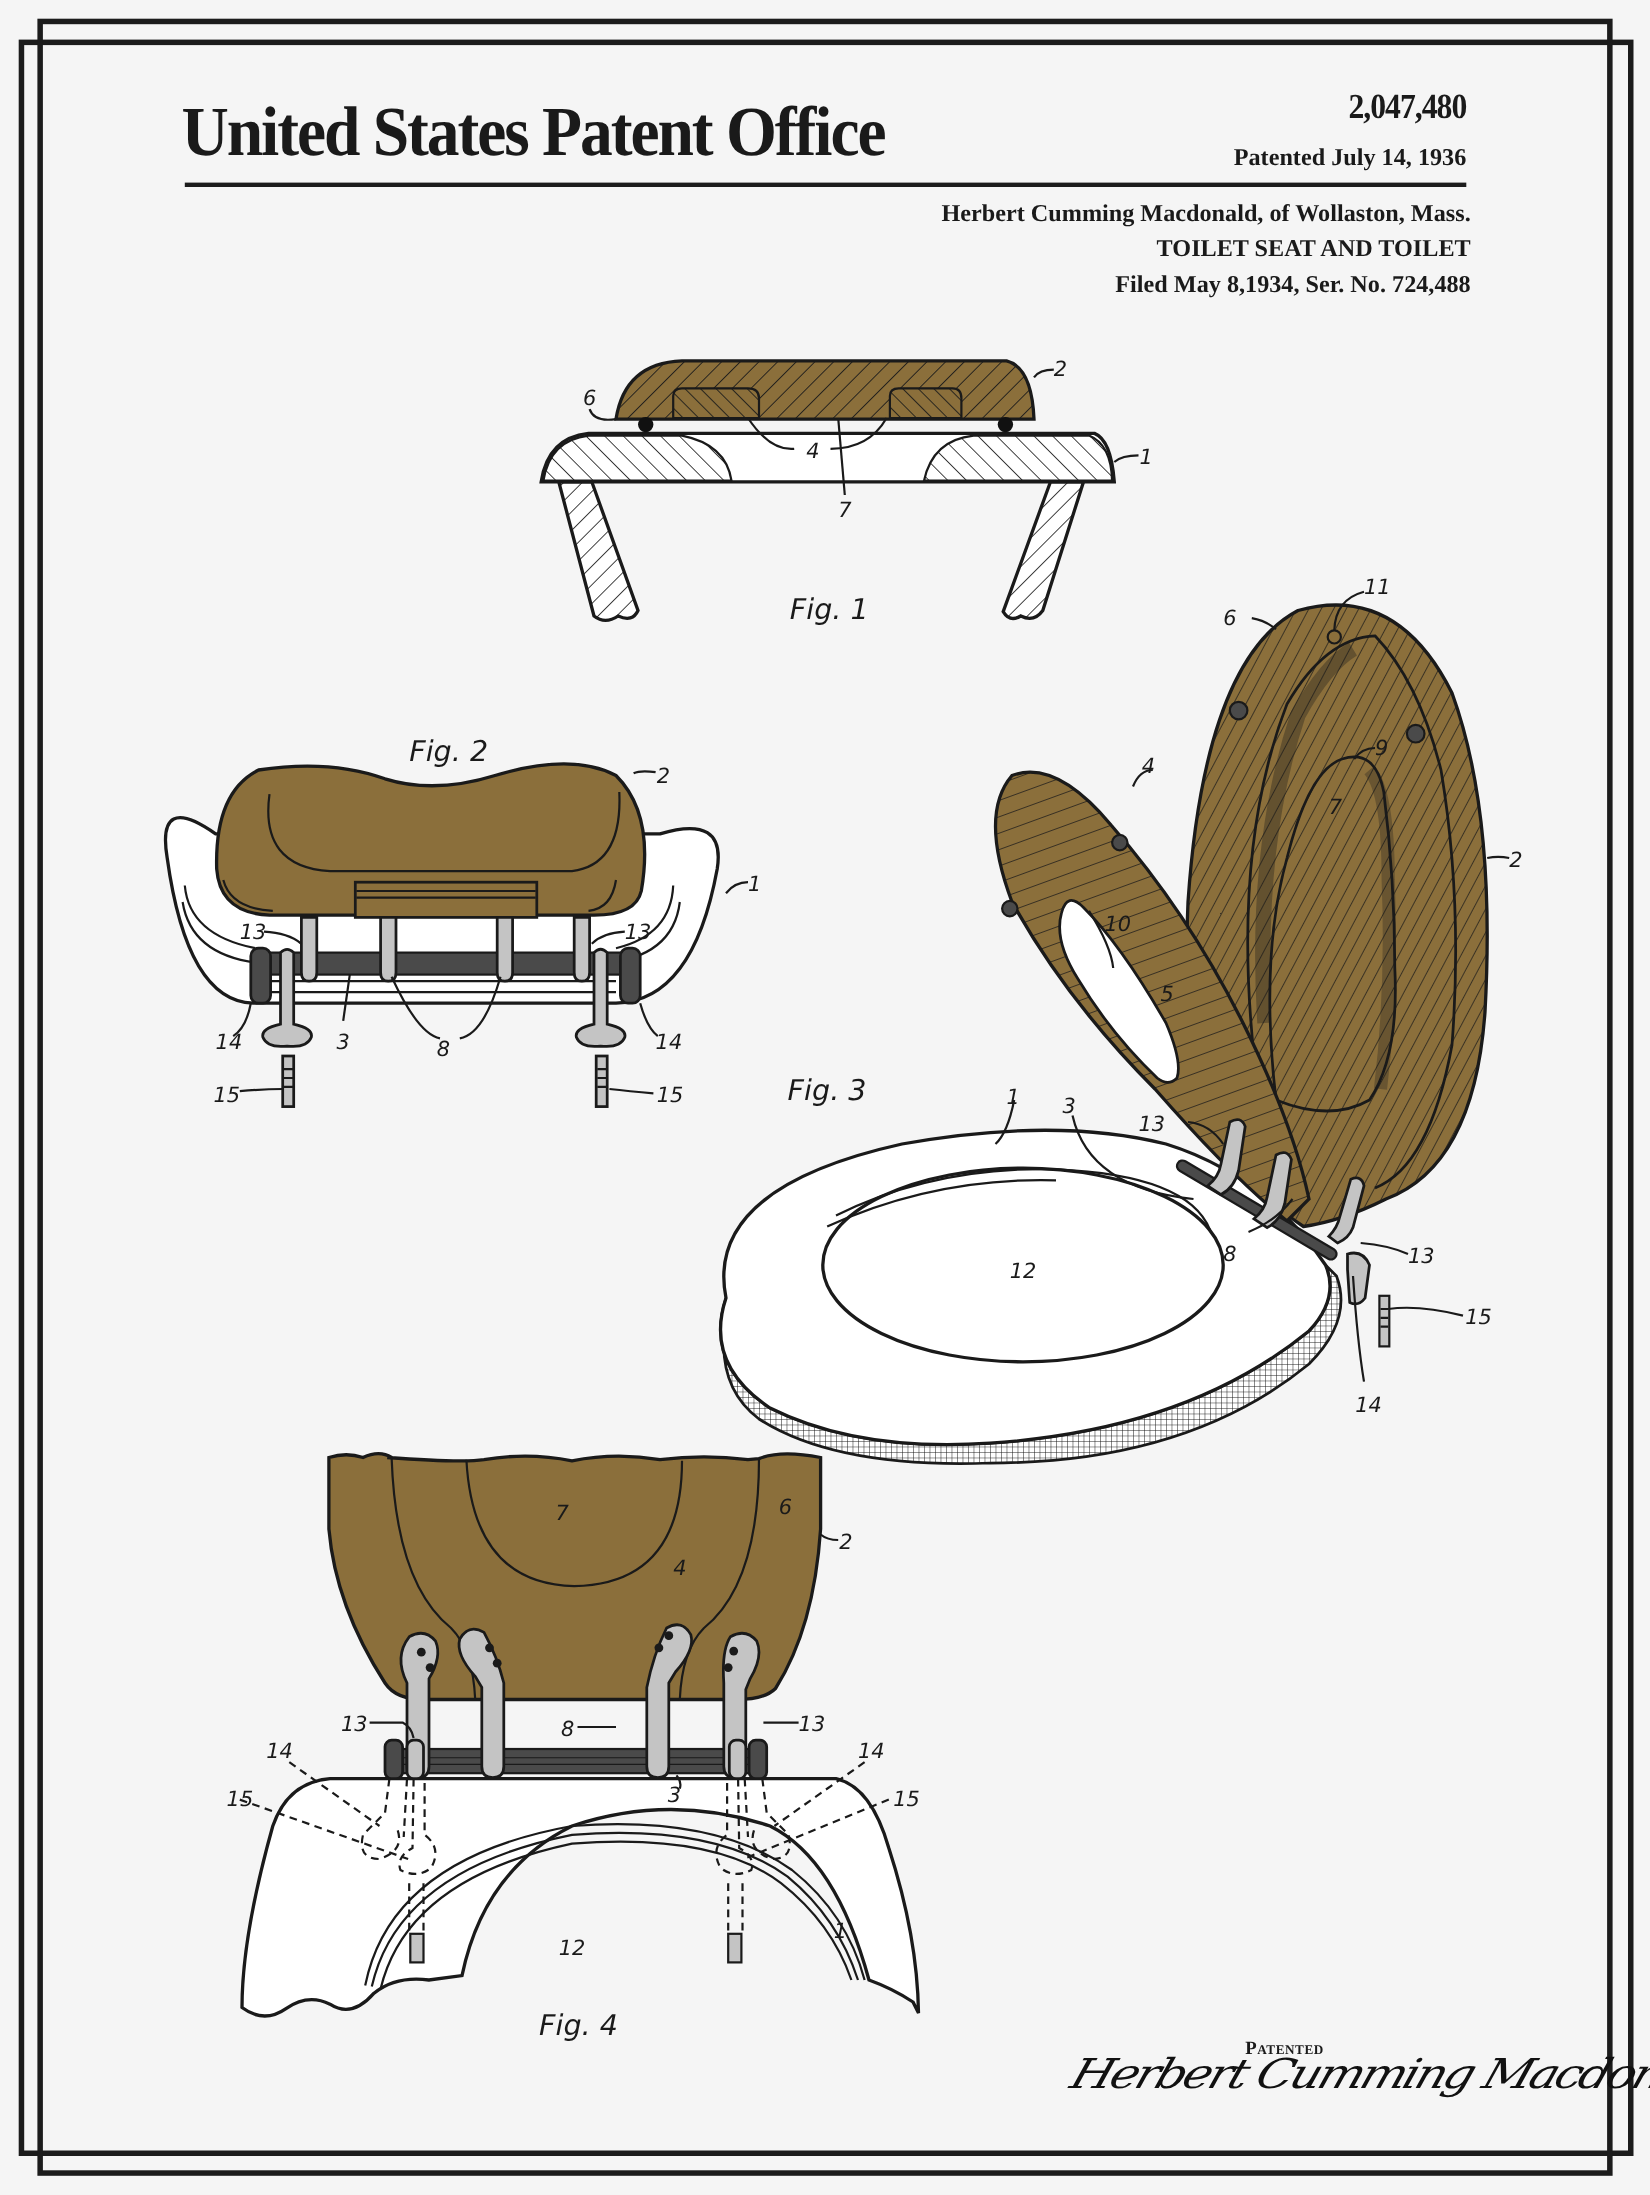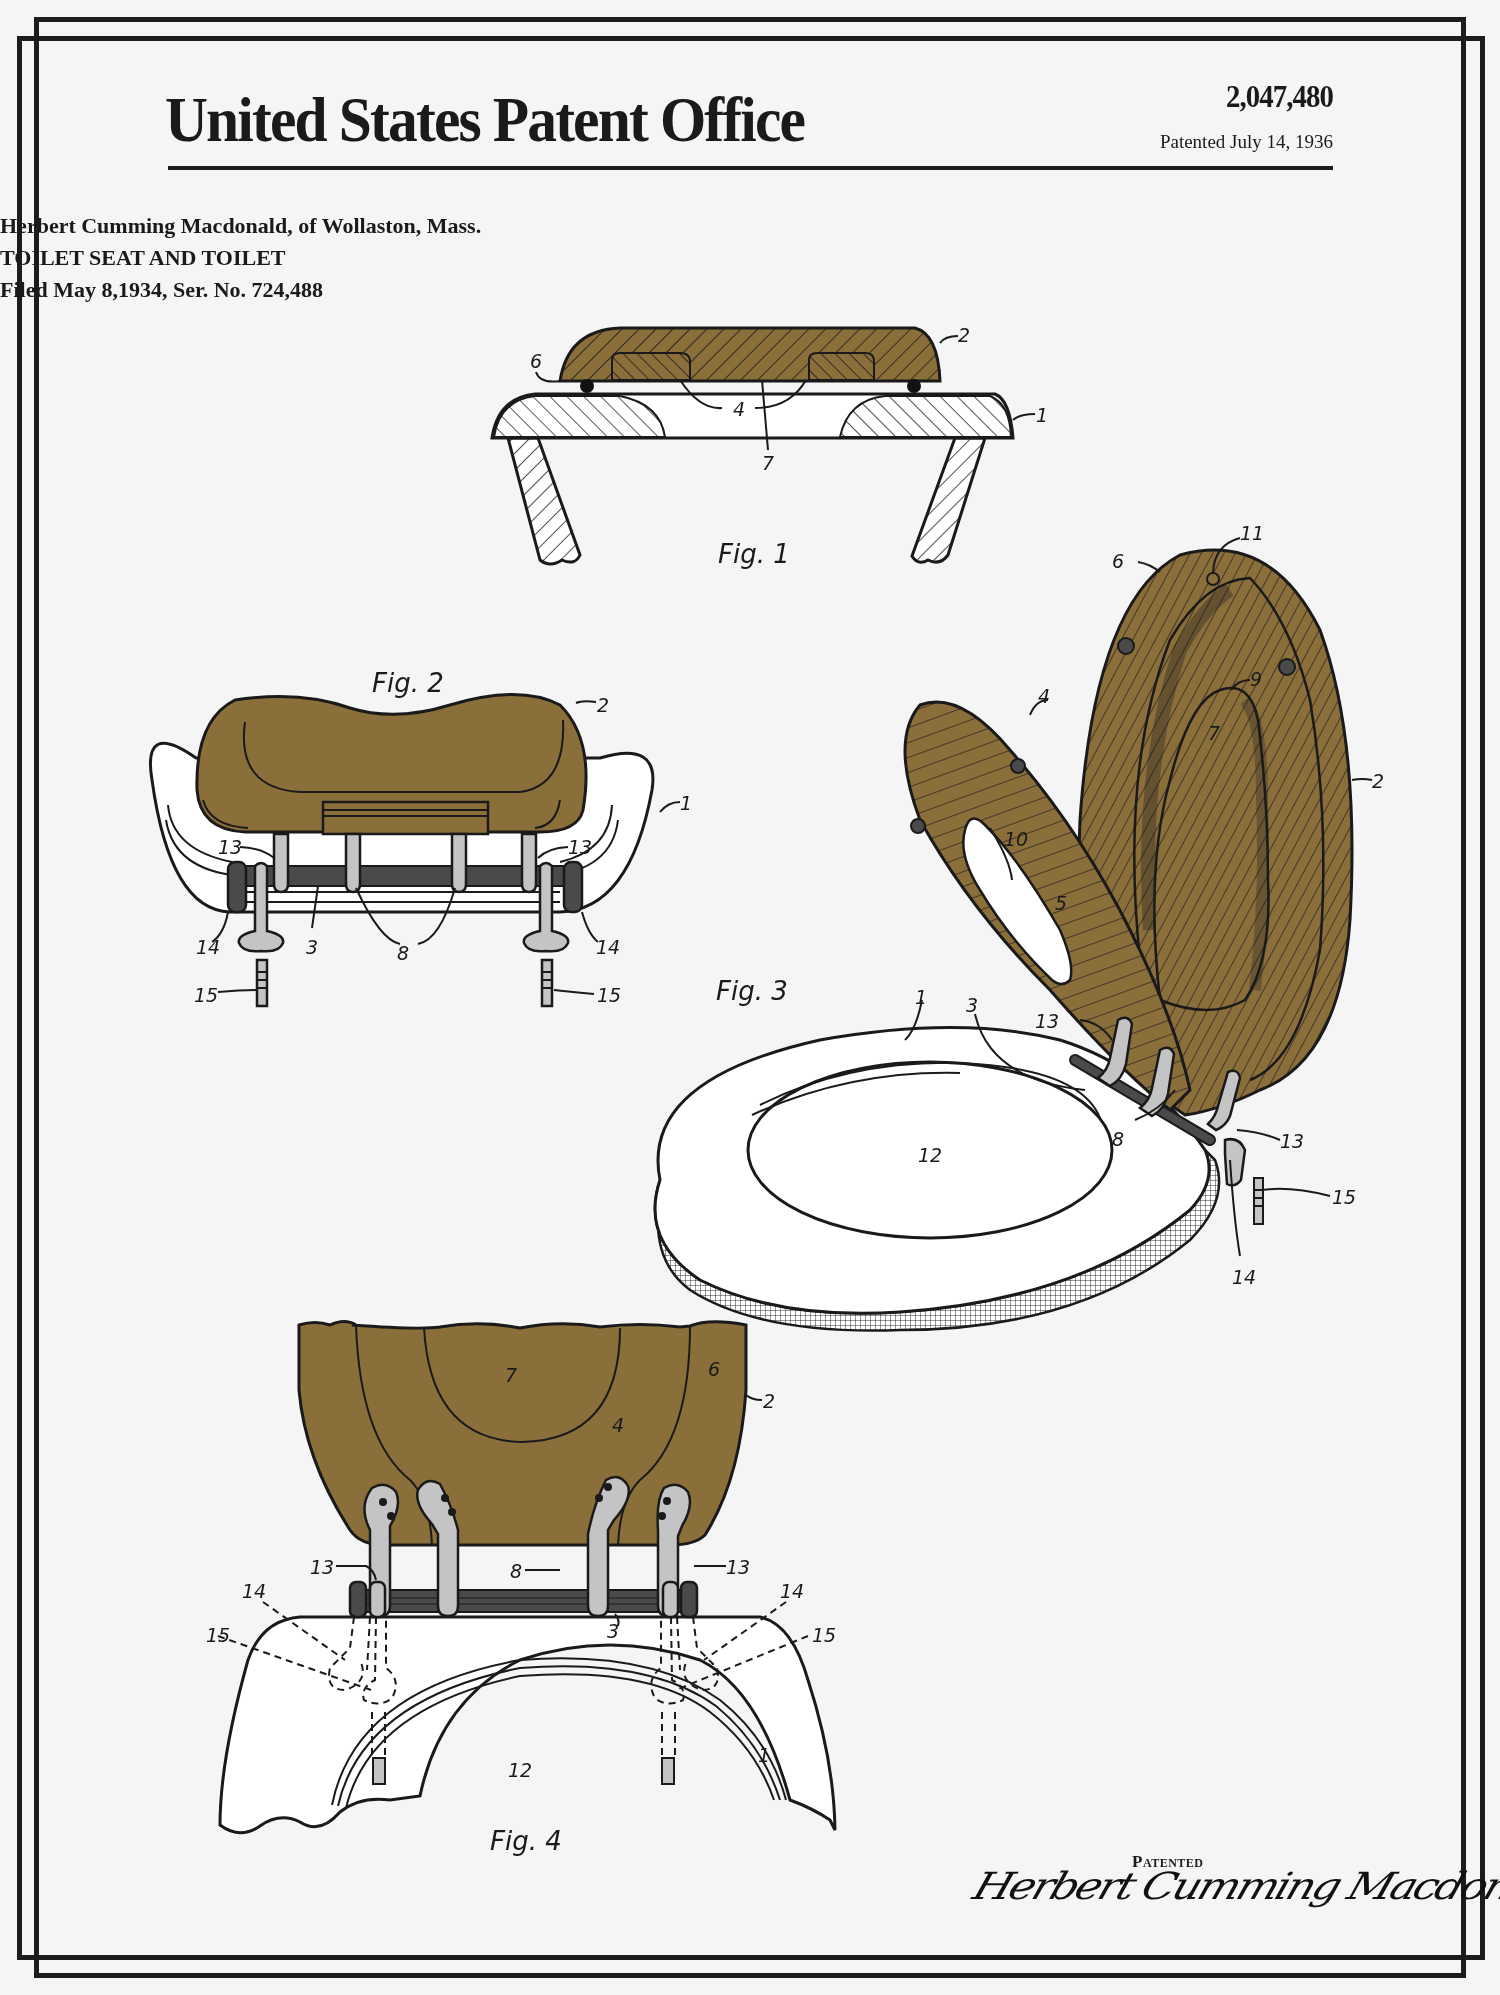--- a/index.html
+++ b/index.html
@@ -19,24 +19,24 @@
     font-size: 64px; letter-spacing: -2px; line-height: 1; white-space: nowrap;
     transform: scaleX(0.93); transform-origin: left top;
   }
   .patent-no {
     position: absolute; right: 167px; top: 80px;
     font-weight: bold; font-size: 32px; letter-spacing: -1px; line-height: 1;
     transform: scaleX(0.9); transform-origin: right top;
   }
   .patent-date {
     position: absolute; right: 167px; top: 132px;
-    font-weight: normal; font-size: 19px; line-height: 1; white-space: nowrap;
+    font-weight: bold; font-size: 22px; line-height: 1; white-space: nowrap;
   }
   .rule { position: absolute; left: 168px; top: 166px; width: 1165px; height: 4px; background: #1c1c1c; }
-  .meta { position: absolute; left: 0; width: 1337px; text-align: left; font-weight: bold; font-size: 22px; line-height: 1; margin-top: 32px; }
+  .meta { position: absolute; left: 0; width: 1337px; text-align: right; font-weight: bold; font-size: 22px; line-height: 1; }
   .meta.inventor { top: 183px; }
   .meta.subject { top: 215px; }
   .meta.filed { top: 247px; font-family: Liberation Serif, serif; }
 
   svg.fig { position: absolute; overflow: visible; }
   .lbl { font-family: "DejaVu Sans", sans-serif; font-style: italic; font-size: 19px; fill: #1a1a1a; }
   .figlbl { font-family: "DejaVu Sans", sans-serif; font-style: italic; font-size: 26px; fill: #1a1a1a; }
   .ln { fill: none; stroke: #1a1a1a; stroke-width: 2; }
   .dash { fill: none; stroke: #1a1a1a; stroke-width: 2; stroke-dasharray: 7 5; }
 

